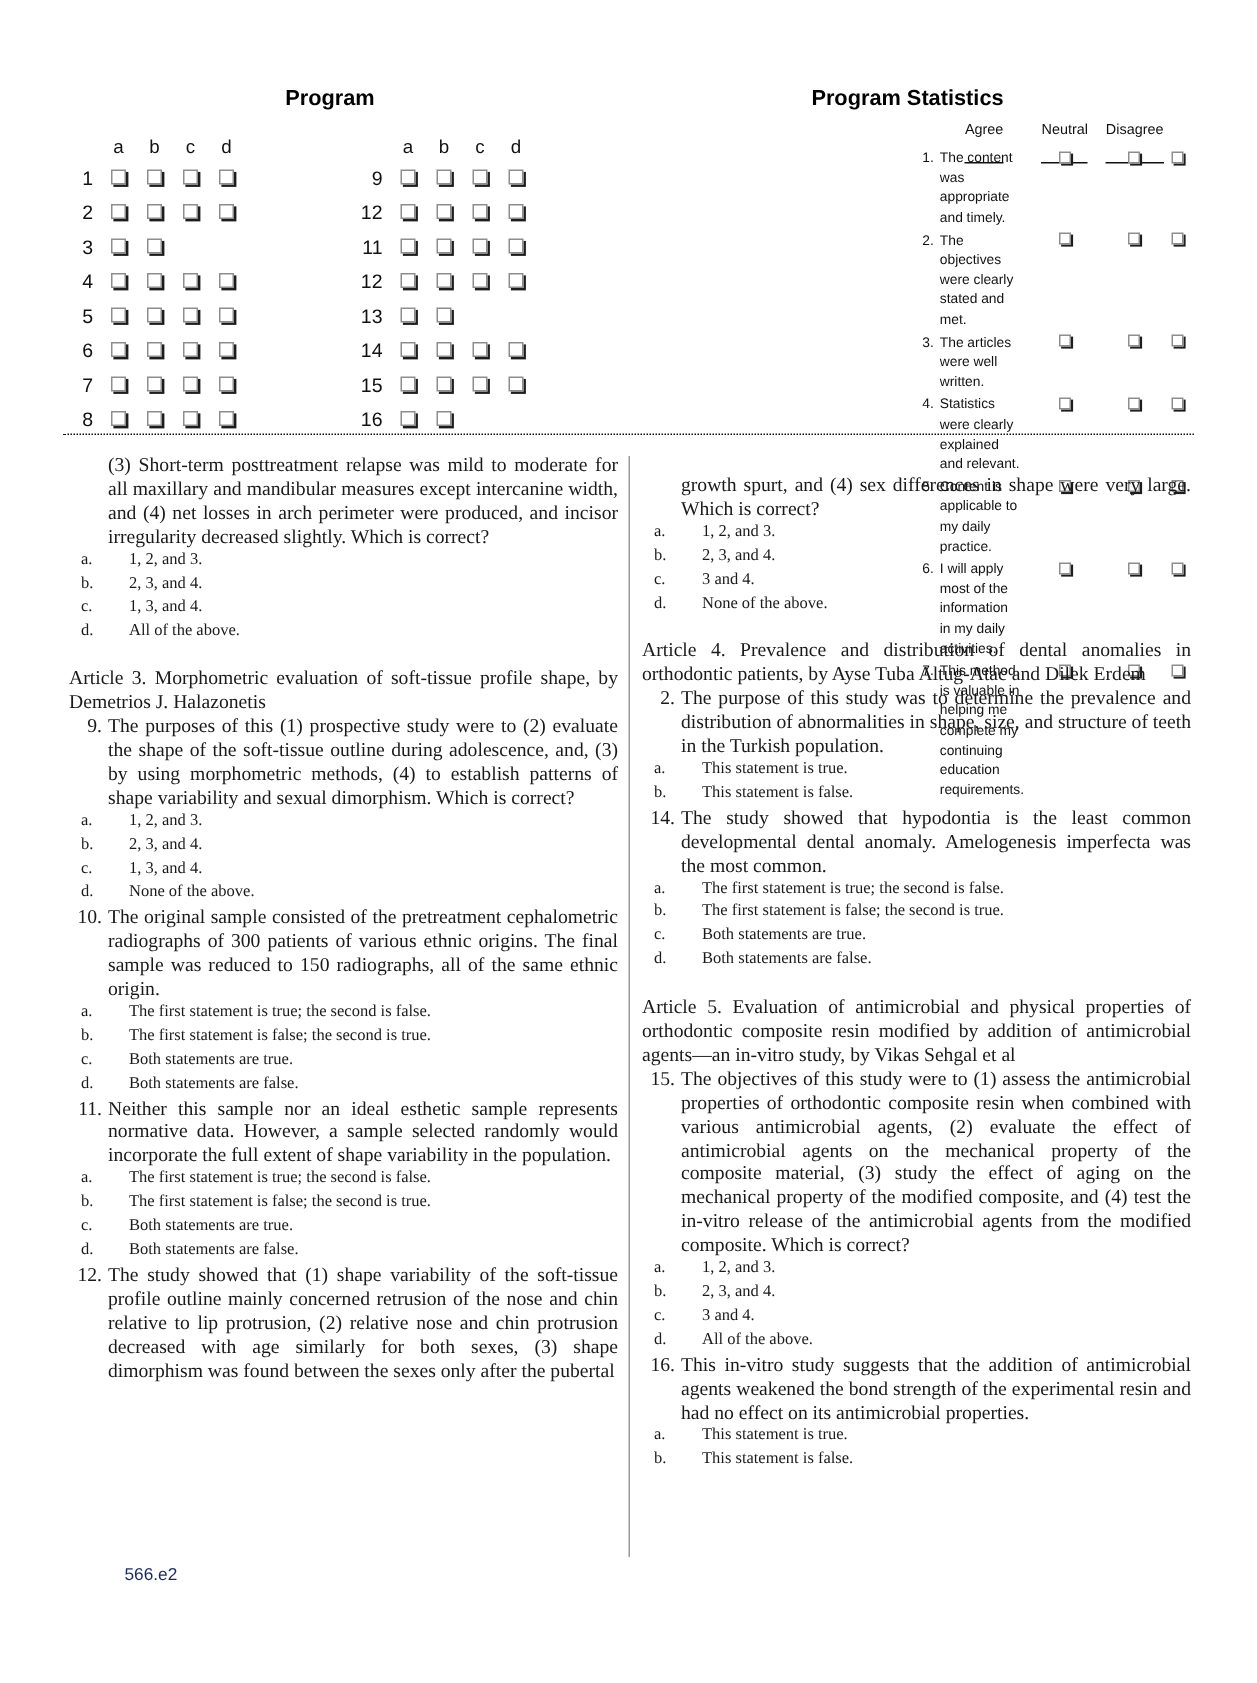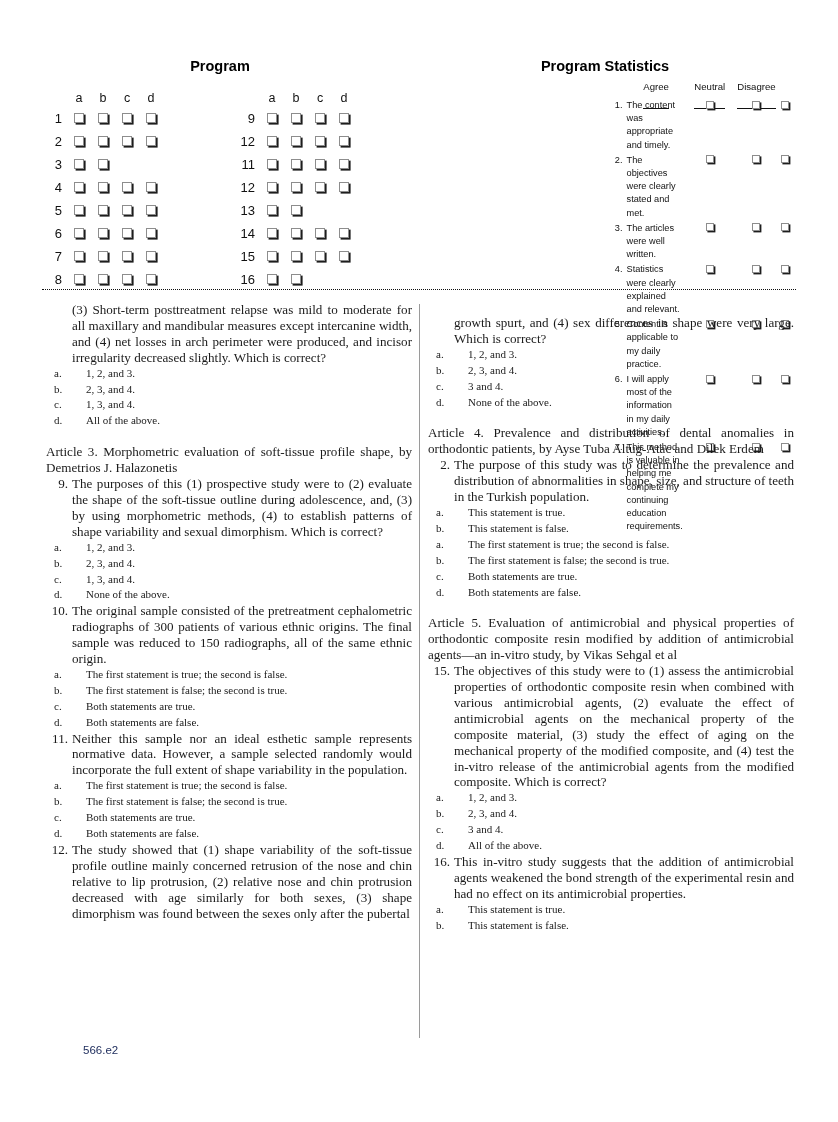--- a/index.html
+++ b/index.html
@@ -520,20 +520,21 @@
     <div class="gap"></div>
 
     <p class="art-head"><b>Article 4. Prevalence and distribution of dental anomalies in orthodontic patients,</b><span> by Ayse Tuba Altug-Atac and Dilek Erdem</span></p>
 
     <p class="para hang"><span class="qnum-in">2.</span><span>The purpose of this study was to determine the prevalence and distribution of abnormalities in shape, size, and structure of teeth in the Turkish population.</span></p>
     <div id="right-q13-choices">
         <p class="choice"><span class="ltr">a.</span><span>This statement is true.</span></p>
         <p class="choice"><span class="ltr">b.</span><span>This statement is false.</span></p>
       </div>
 
+    <p class="para hang"><span class="qnum-in">14.</span><span>The study showed that hypodontia is the least common developmental dental anomaly. Amelogenesis imperfecta was the most common.</span></p>
     <div id="right-q14-choices">
         <p class="choice"><span class="ltr">a.</span><span>The first statement is true; the second is false.</span></p>
         <p class="choice"><span class="ltr">b.</span><span>The first statement is false; the second is true.</span></p>
         <p class="choice"><span class="ltr">c.</span><span>Both statements are true.</span></p>
         <p class="choice"><span class="ltr">d.</span><span>Both statements are false.</span></p>
       </div>
 
     <div class="gap"></div>
 
     <p class="art-head"><b>Article 5. Evaluation of antimicrobial and physical properties of orthodontic composite resin modified by addition of antimicrobial agents—an in-vitro study,</b><span> by Vikas Sehgal et al</span></p>

